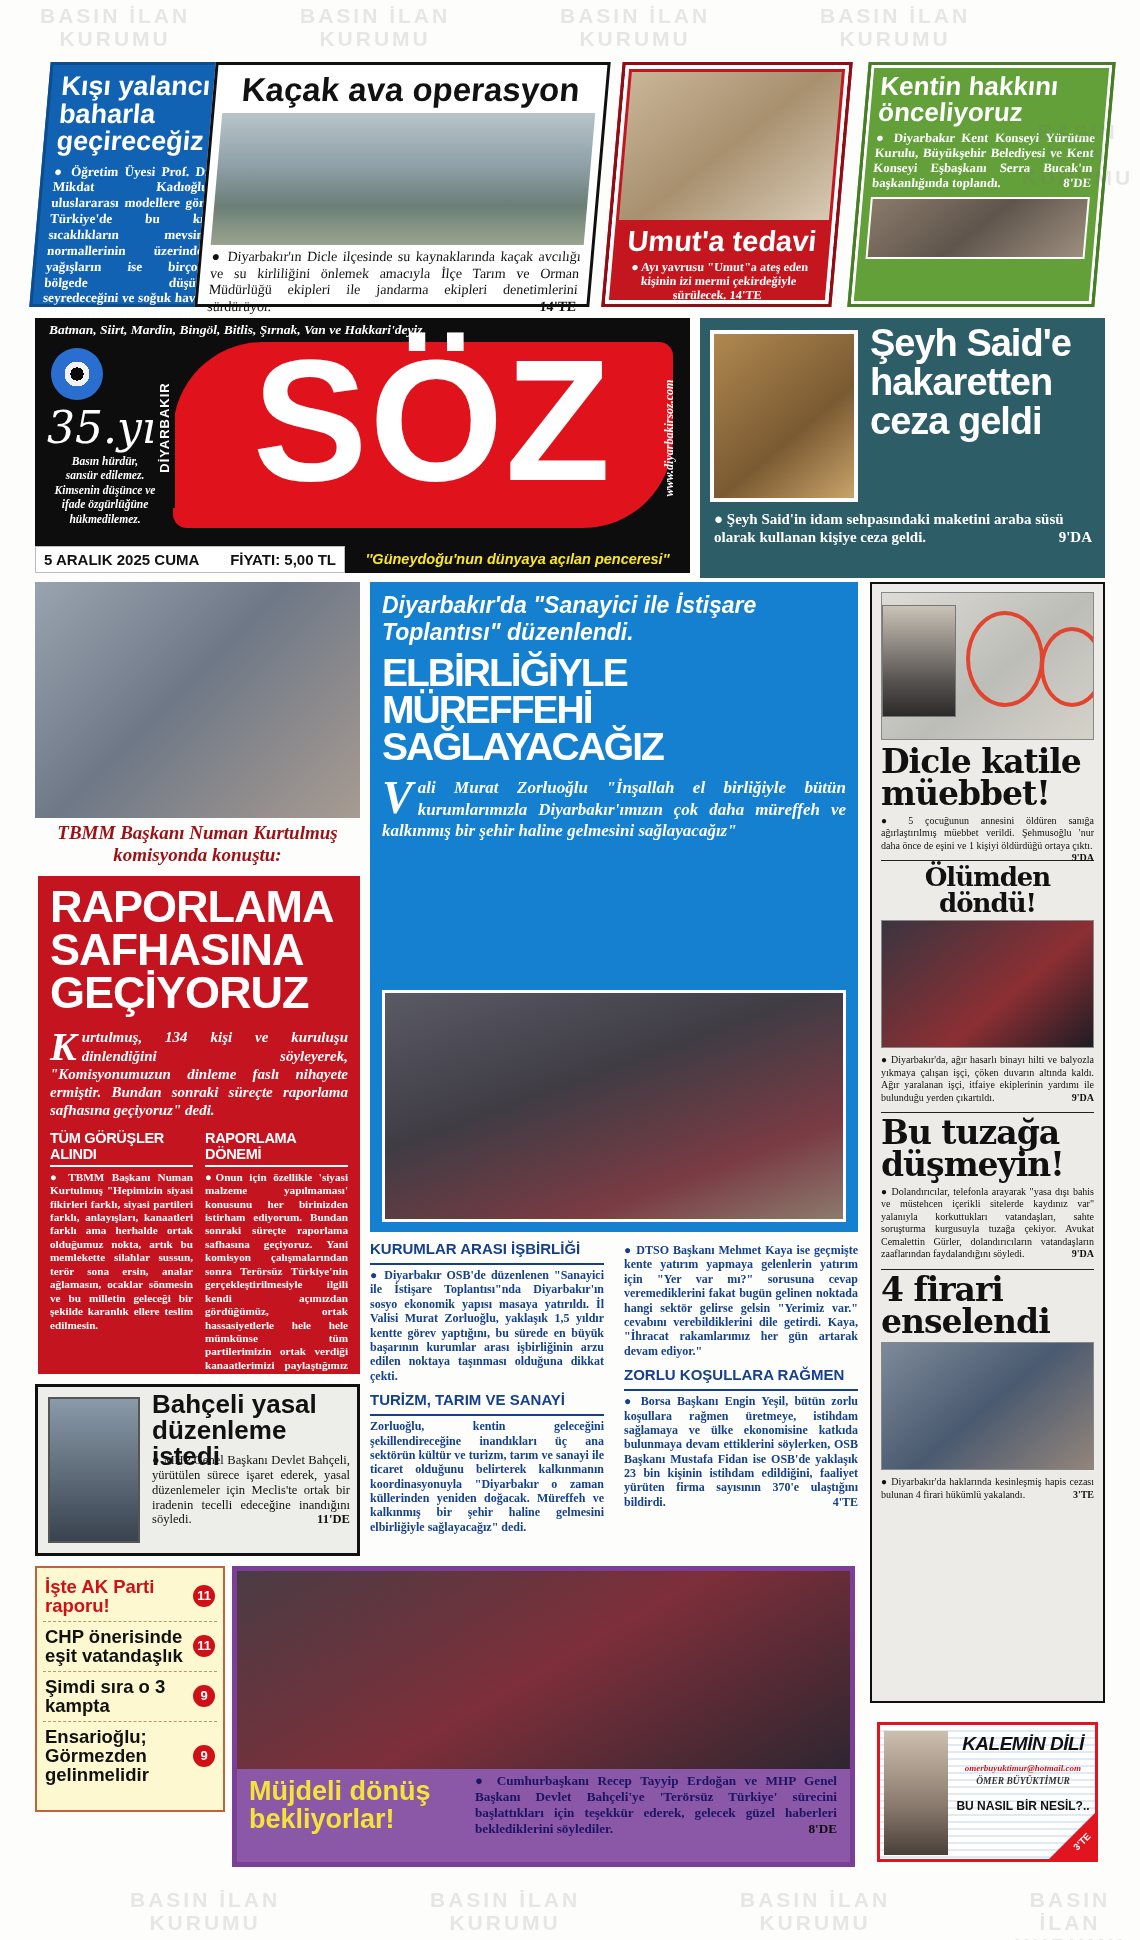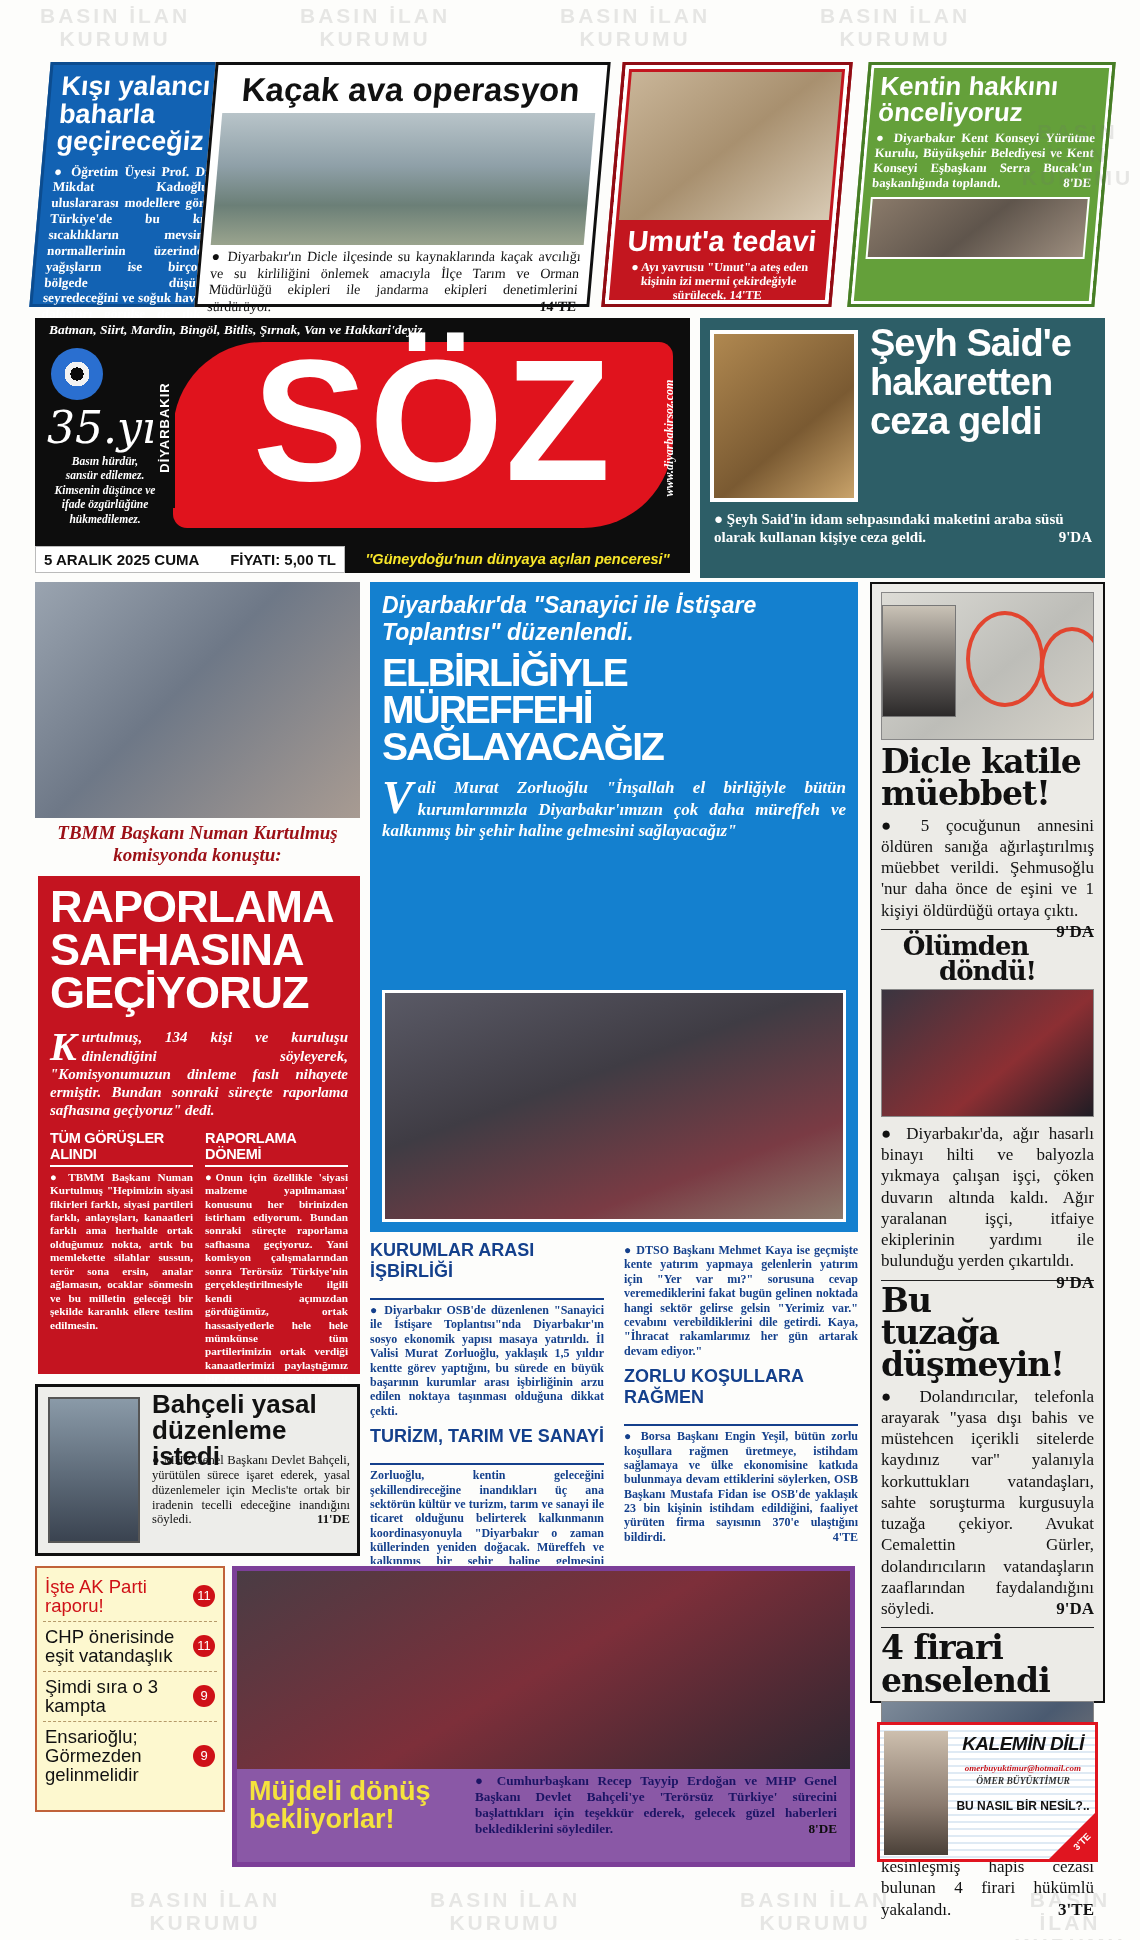--- a/index.html
+++ b/index.html
@@ -76,53 +76,53 @@
   .red-cols .col{flex:1;}
   .red-cols h4{margin:0 0 2px;font-family:"Liberation Sans",sans-serif;font-size:14.5px;border-bottom:2px solid #fff;padding-bottom:3px;letter-spacing:-.3px;}
   .red-cols p{margin:4px 0 0;font-size:11.2px;font-weight:bold;line-height:1.2;}
   .bahceli{left:35px;top:1384px;width:325px;height:172px;background:#ededea;border:3px solid #101010;box-sizing:border-box;padding:8px;}
   .bahceli .ph{position:absolute;left:10px;top:10px;width:92px;height:146px;border:2px solid #555;box-sizing:border-box;
        background:linear-gradient(180deg,#8a9aa8,#5d6a78 55%,#3a4350);}
   .bahceli h2{position:absolute;left:114px;top:4px;width:200px;margin:0;font-family:"Liberation Sans",sans-serif;font-size:26px;line-height:1.0;}
   .bahceli p{position:absolute;left:114px;top:66px;width:198px;margin:0;font-size:12.6px;line-height:1.18;}
   .yellow{left:35px;top:1566px;width:190px;height:246px;background:#fdf8cf;border:2px solid #c0623a;box-sizing:border-box;padding:4px 6px;}
   .yitem{position:relative;padding:5px 28px 5px 2px;border-bottom:1px dashed #b59a6a;
-       font-family:"Liberation Sans",sans-serif;font-weight:normal;font-size:18.5px;line-height:1.05;}
+       font-family:"Liberation Sans",sans-serif;font-weight:bold;font-size:18.5px;line-height:1.05;}
   .yitem:last-child{border-bottom:none;}
   .yitem.red{color:#cf1117;}
   .num{position:absolute;right:2px;top:50%;margin-top:-11px;width:22px;height:22px;border-radius:50%;
        background:#cf1117;color:#fff;font-size:13px;text-align:center;line-height:22px;}
 
   
   .blue-panel{left:370px;top:582px;width:488px;height:650px;background:#1480cf;color:#fff;box-sizing:border-box;padding:8px 12px;}
   .blue-panel .kick{font-family:"Liberation Sans",sans-serif;font-weight:bold;font-style:italic;font-size:23px;line-height:1.18;margin:2px 0 8px;}
   .blue-panel h1{margin:0 0 12px;font-family:"Liberation Sans",sans-serif;font-size:39px;line-height:.95;letter-spacing:-2px;}
   .blue-panel .intro{font-size:17px;font-weight:bold;font-style:italic;line-height:1.25;}
   .blue-panel .ph{position:absolute;left:12px;bottom:10px;width:464px;height:232px;border:3px solid #fff;box-sizing:border-box;
        background:linear-gradient(160deg,#5a5a66,#3f3c44 40%,#7a3b44 75%,#8c7a6d);}
   .center-cols{left:370px;top:1240px;width:488px;height:324px;color:#14408c;overflow:hidden;}
   .ccol{position:absolute;top:0;width:234px;height:324px;overflow:hidden;}
   .ccol.c1{left:0;}
   .ccol.c2{left:254px;}
-  .ccol h4{margin:0 0 3px;font-family:"Liberation Sans",sans-serif;font-size:18px;border-bottom:2px solid #14408c;padding-bottom:16px;}
+  .ccol h4{margin:0 0 3px;font-family:"Liberation Sans",sans-serif;font-size:15px;border-bottom:2px solid #14408c;padding-bottom:6px;}
   .ccol p{margin:3px 0 8px;font-size:12px;font-weight:bold;line-height:1.2;}
 
   
   .purple{left:232px;top:1566px;width:623px;height:301px;border:5px solid #7c3f98;background:#8a58a6;box-sizing:border-box;}
   .purple .ph{width:100%;height:198px;background:linear-gradient(150deg,#4a3c44,#7d2f3a 50%,#2e2630);}
   .purple h2{position:absolute;left:12px;top:206px;width:212px;margin:0;color:#f5e33c;
        font-family:"Liberation Sans",sans-serif;font-size:27px;line-height:1.05;}
   .purple p{position:absolute;left:238px;top:202px;width:362px;margin:0;color:#1b1464;font-weight:bold;font-size:13.2px;line-height:1.22;}
   .purple .pg{color:#0d0d0d;}
 
   
   .gray-box{left:870px;top:582px;width:235px;height:1121px;background:#ecebe7;border:2px solid #101010;box-sizing:border-box;padding:8px 9px;}
   .gray-box h2{margin:4px 0 4px;font-family:"DejaVu Serif",serif;font-size:33px;line-height:.98;letter-spacing:-1px;text-align:left;}
   .gray-box h2.single{font-size:26px;text-align:center;}
-  .gray-box p{margin:2px 0 8px;font-size:17px;line-height:1.25;}
+  .gray-box p{margin:2px 0 8px;font-size:10px;line-height:1.25;}
   .gray-box .ph{width:100%;box-sizing:border-box;border:1px solid #888;margin-bottom:6px;}
   .ph-bike{position:relative;height:148px;background:linear-gradient(140deg,#dddcd6,#bdbdb8 55%,#d5d2c9);}
   .ph-bike .inset{position:absolute;left:0;top:12px;width:72px;height:110px;background:linear-gradient(180deg,#c9c2b6,#54504e 70%,#2c2a2a);border:1px solid #777;}
   .ph-bike .circ{position:absolute;border:4px solid #e2452f;border-radius:50%;}
   .ph-bike .c1{left:84px;top:18px;width:70px;height:88px;}
   .ph-bike .c2{left:158px;top:34px;width:56px;height:72px;}
   .ph-worker{height:128px;background:linear-gradient(140deg,#3a3540,#8c2f33 60%,#1f1c24);}
   .ph-jandarma{height:128px;background:linear-gradient(140deg,#7d8a99,#4a5a70 50%,#93857b);}
   .gray-box .hr{border-top:1.5px solid #222;margin:6px 0 4px;}
 

